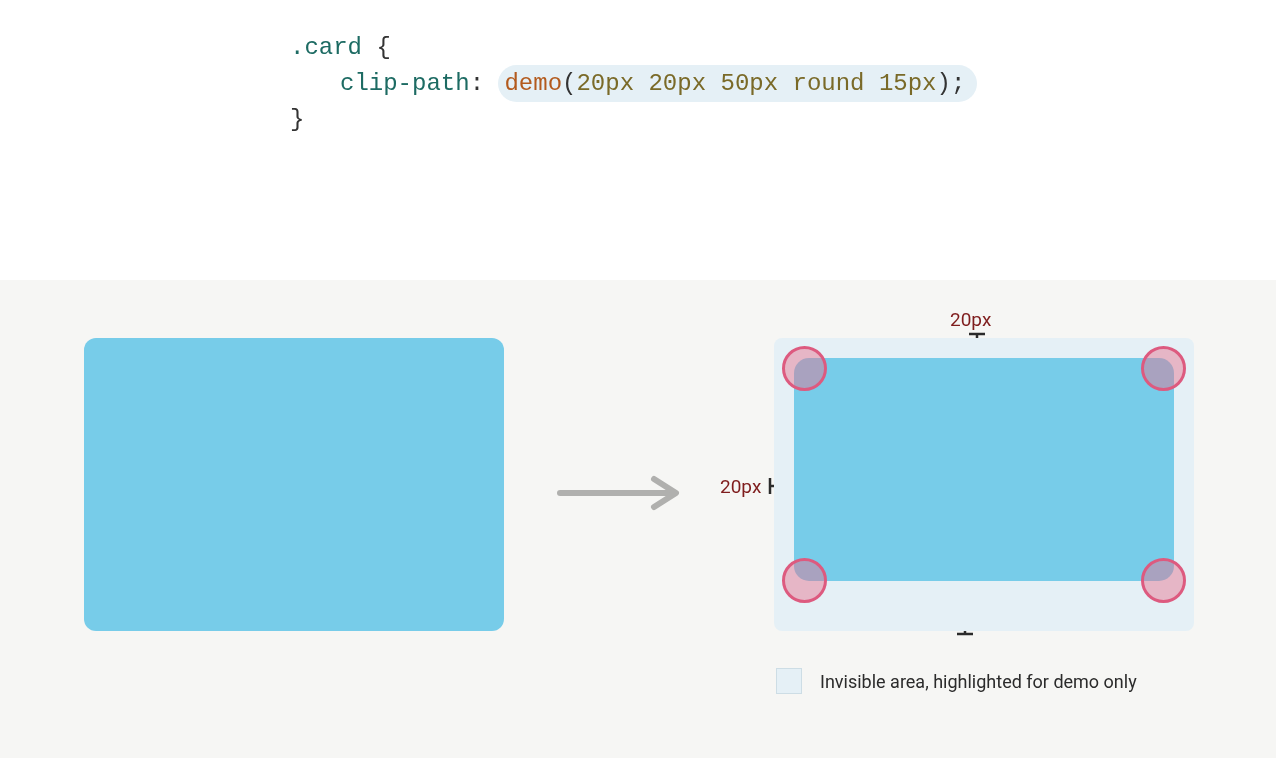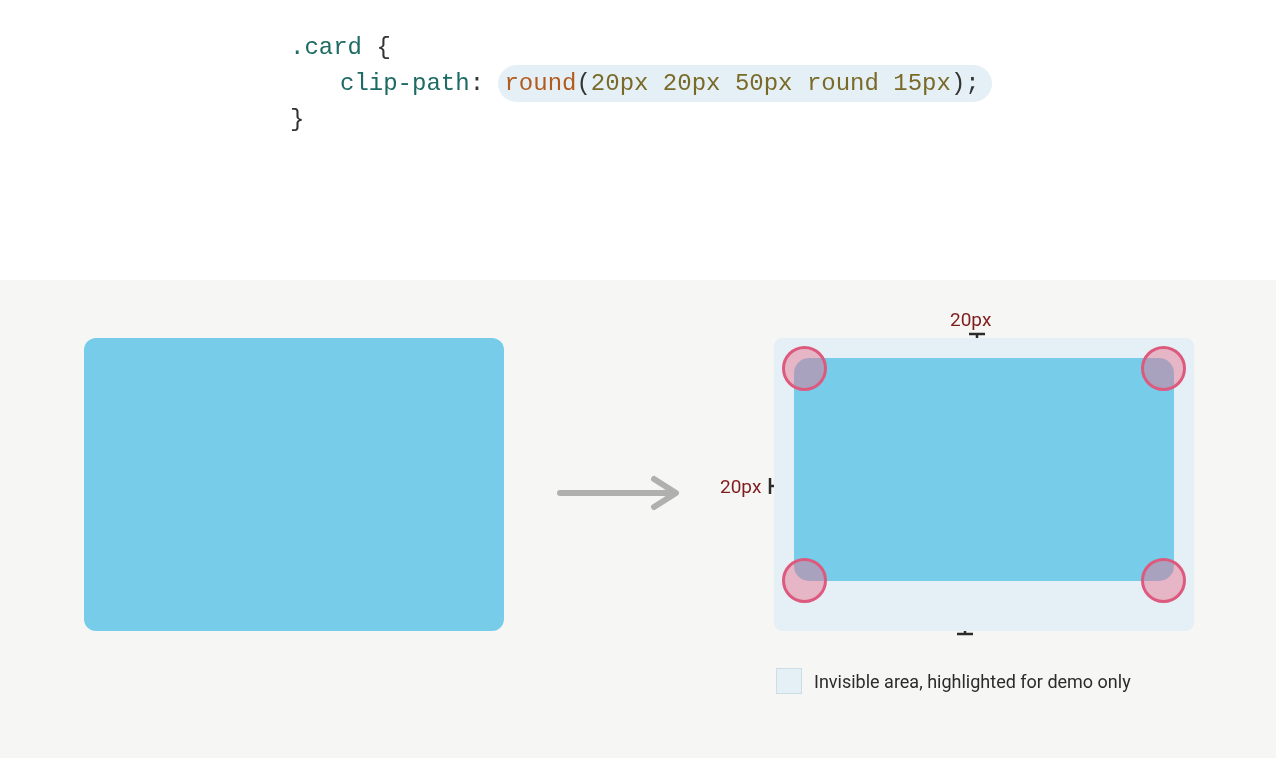--- a/index.html
+++ b/index.html
@@ -100,37 +100,37 @@
   .dim-bot  { left: 900px; top: 312px; }
 
   .dim-mark { position: absolute; }
 
   .legend {
     position: absolute;
     left: 776px;
     top: 388px;
     display: flex;
     align-items: center;
-    gap: 12px;
+    gap: 18px;
     color: #2b2b2b;
     font-size: 18px;
   }
   .legend-swatch {
     width: 26px; height: 26px;
     background: #e5f0f6;
     border: 1px solid #cddde5;
   }
 </style>
 </head>
 <body>
 
 <div class="code-area">
   <div class="code-block">
     <div class="code-line"><span class="sel">.card</span><span class="punct"> {</span></div>
-    <div class="code-line"><span class="indent"></span><span class="prop">clip-path</span><span class="punct">: </span><span class="hl"><span class="fn">round</span><span class="punct">(</span><span class="val">20px 20px 50px round 15px</span><span class="punct">);</span></span></div>
+    <div class="code-line"><span class="indent"></span><span class="prop">clip-path</span><span class="punct">: </span><span class="hl"><span class="fn">demo</span><span class="punct">(</span><span class="val">20px 20px 50px round 15px</span><span class="punct">);</span></span></div>
     <div class="code-line"><span class="punct">}</span></div>
   </div>
 </div>
 
 <div class="demo-area">
 
   <div class="card-left"></div>
 
   <svg class="arrow" viewBox="0 0 130 36">
     <path d="M4 18 L112 18" stroke="#b0b0ae" stroke-width="6" stroke-linecap="round" fill="none"></path>

